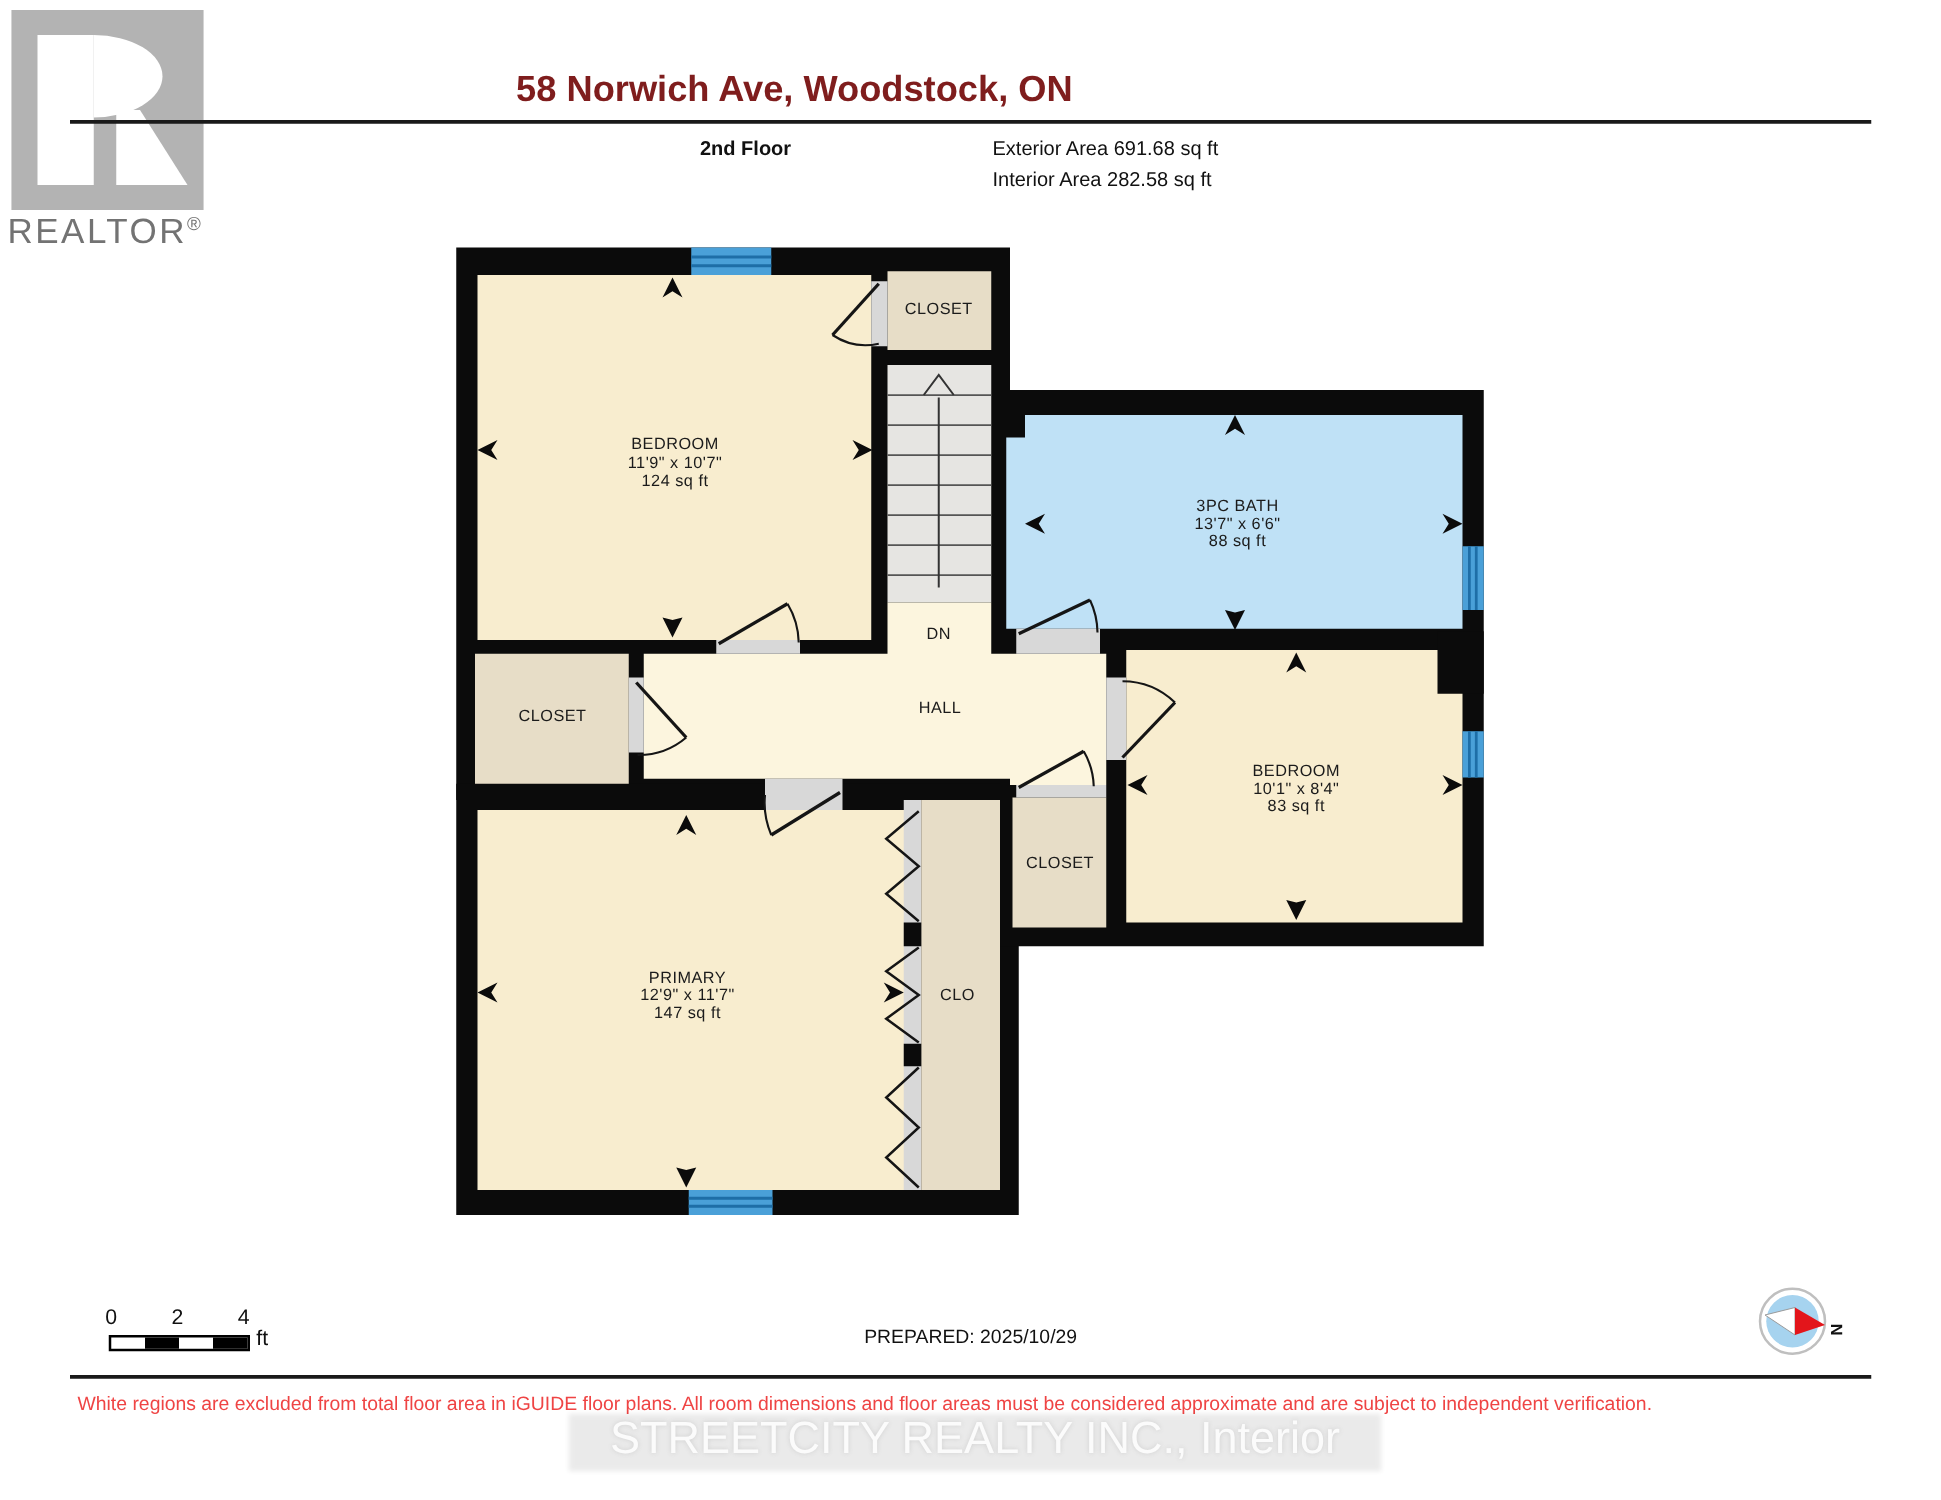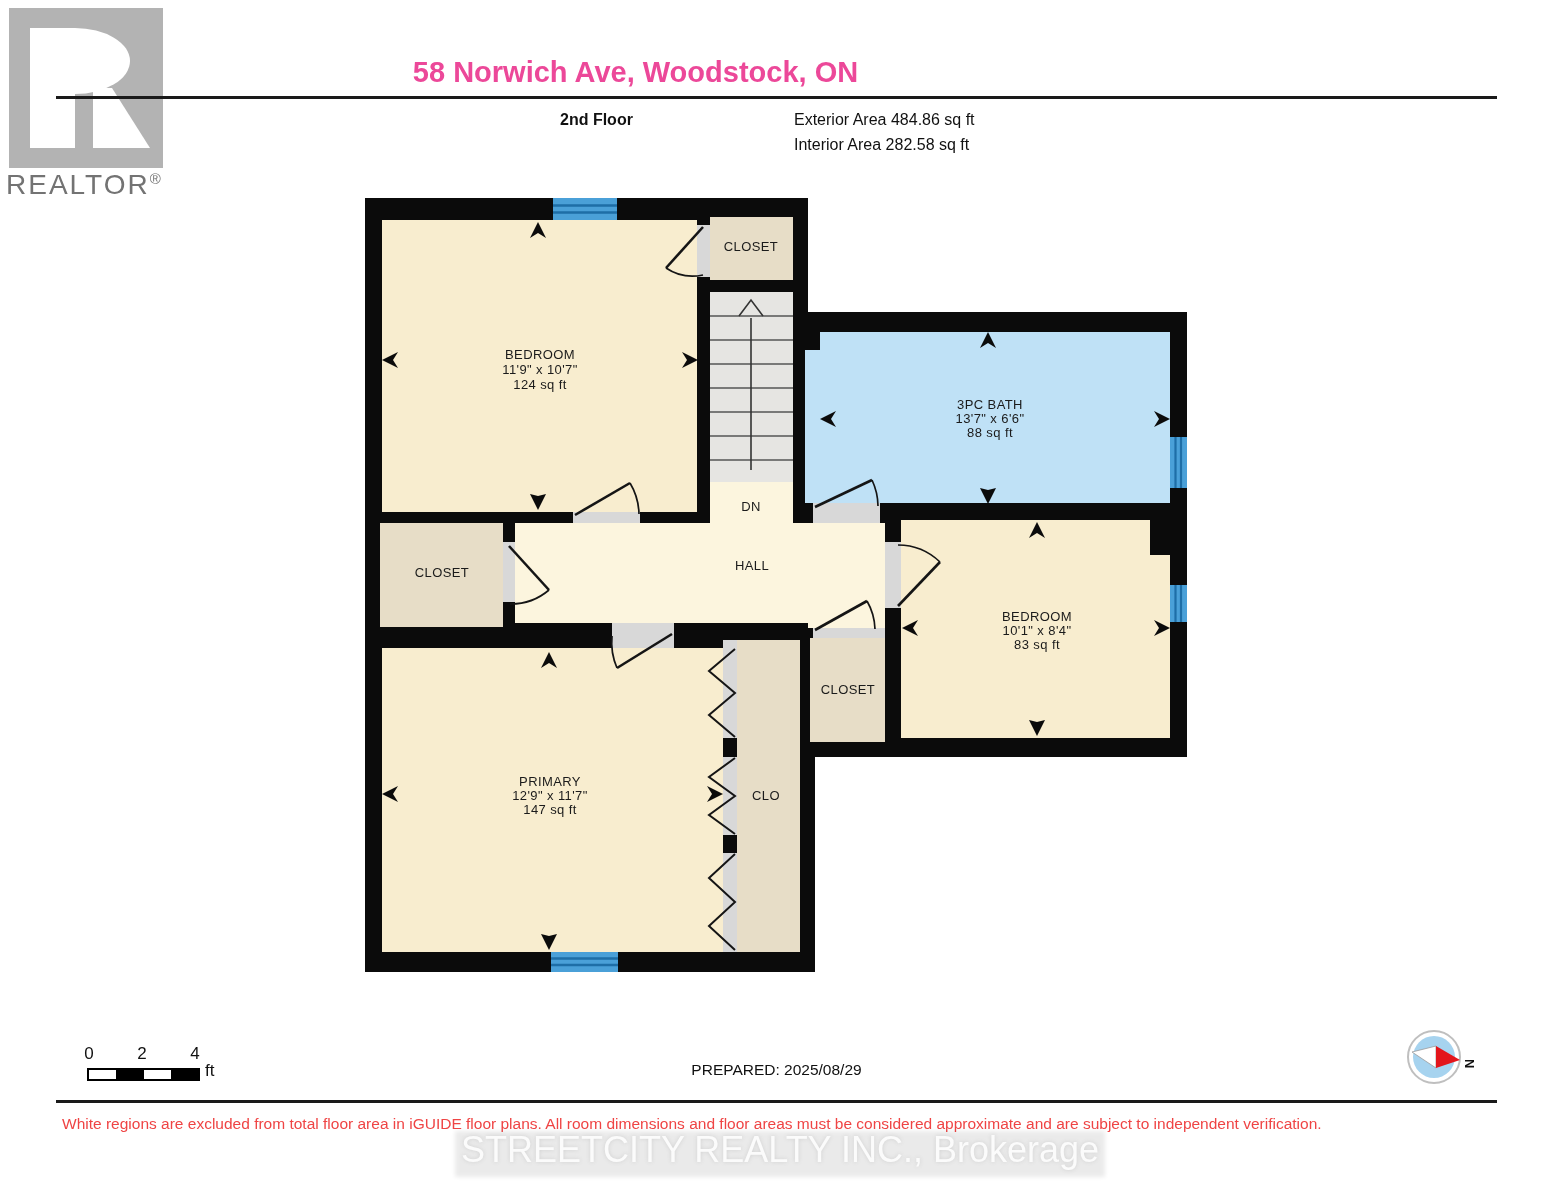--- a/index.html
+++ b/index.html
@@ -1,20 +1,20 @@
 <!DOCTYPE html>
 <html><head>
 <meta charset="utf-8">
 <style>
   html,body{margin:0;padding:0;}
   body{width:1553px;height:1200px;background:#fff;position:relative;overflow:hidden;
        font-family:"Liberation Sans", sans-serif;color:#111;}
   .abs{position:absolute;}
   
-  .title{left:0;top:56px;width:1271px;text-align:center;font-size:29px;font-weight:bold;color:#ec4899;}
+  .title{left:0;top:56px;width:1271px;text-align:center;font-size:29px;font-weight:bold;color:#7f1d1d;}
   .hrule{left:56px;top:96px;width:1441px;height:3px;background:#1a1a1a;}
   .floor-label{left:560px;top:111px;width:217px;text-align:left;font-size:16px;font-weight:bold;}
   .ext-area{left:794px;top:111px;font-size:16px;}
   .int-area{left:794px;top:136px;font-size:16px;}
   
   .logo-box{left:9px;top:8px;}
   .logo-word{left:6px;top:169px;font-size:28px;color:#737373;letter-spacing:2px;font-weight:500;}
   .logo-word sup{font-size:15px;}
   
   .plan{left:360px;top:195px;}
@@ -39,21 +39,21 @@
   <rect width="154" height="160" fill="#B3B3B3"></rect>
   <rect x="21" y="20" width="45" height="120" fill="#ffffff"></rect>
   <path d="M66,20 A55,33 0 0 1 66,86 Z" fill="#ffffff"></path>
   <path d="M84,80 L103,80 L141,140 L84,140 Z" fill="#ffffff"></path>
 </svg>
 <div class="abs logo-word"><span>REALTOR</span><sup>®</sup></div>
 
 <div class="abs title">58 Norwich Ave, Woodstock, ON</div>
 <div class="abs hrule"></div>
 <div class="abs floor-label">2nd Floor</div>
-<div class="abs ext-area">Exterior Area 484.86 sq ft</div>
+<div class="abs ext-area">Exterior Area 691.68 sq ft</div>
 <div class="abs int-area">Interior Area 282.58 sq ft</div>
 
 <svg class="abs plan" width="832" height="780" viewBox="360 195 832 780">
 
   <g>
     <rect x="365" y="198" width="443" height="442" fill="#0b0b0b"></rect>
     <rect x="365" y="627" width="450" height="345" fill="#0b0b0b"></rect>
     <rect x="800" y="312" width="387" height="445" fill="#0b0b0b"></rect>
   </g>
 
@@ -151,26 +151,26 @@
     <text x="751" y="511">DN</text>
   </g>
 </svg>
 
 <span class="abs tick" style="left:89px;">0</span>
 <span class="abs tick" style="left:142px;">2</span>
 <span class="abs tick" style="left:195px;">4</span>
 <div class="abs scalebar"></div>
 <span class="abs ft">ft</span>
 
-<div class="abs prepared">PREPARED: 2025/08/29</div>
+<div class="abs prepared">PREPARED: 2025/10/29</div>
 
 <svg class="abs compass" width="80" height="64" viewBox="0 0 80 64">
   <circle cx="30" cy="30" r="26" fill="#ffffff" stroke="#BFBFBF" stroke-width="2"></circle>
   <circle cx="30" cy="30" r="21" fill="#A6D3EF"></circle>
   <path d="M8,25 L32,19 L32,41 Z" fill="#ffffff" stroke="#9a9a9a" stroke-width="0.8"></path>
   <path d="M32,19 L56,33 L32,41 Z" fill="#E3151B"></path>
   <text x="64" y="35" font-size="13" font-weight="bold" fill="#111" transform="rotate(90 64 32)">N</text>
 </svg>
 
 <div class="abs brule"></div>
 <div class="abs disclaimer">White regions are excluded from total floor area in iGUIDE floor plans. All room dimensions and floor areas must be considered approximate and are subject to independent verification.</div>
 <div class="abs wm-band"></div>
-<div class="abs wm-text">STREETCITY REALTY INC., Brokerage</div>
+<div class="abs wm-text">STREETCITY REALTY INC., Interior</div>
 
 </body></html>

